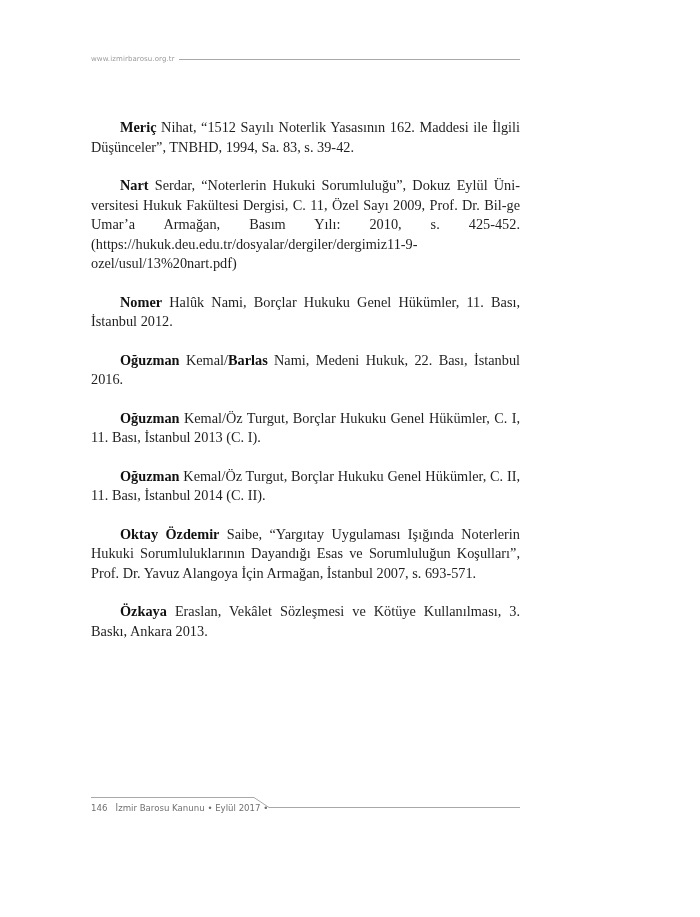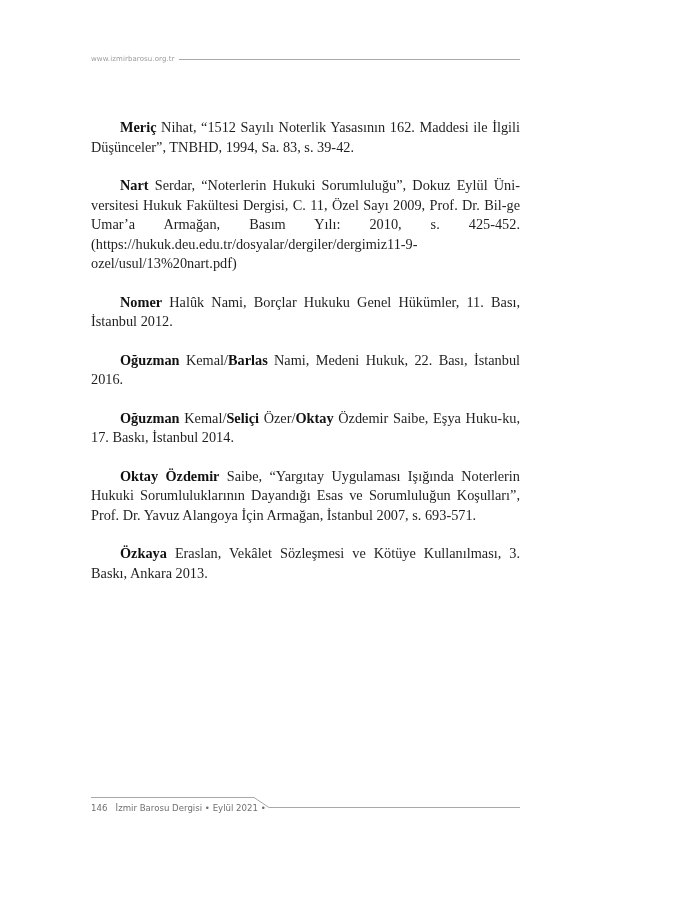--- a/index.html
+++ b/index.html
@@ -26,37 +26,38 @@
   <div class="header">
     <span class="header-url">www.izmirbarosu.org.tr</span>
     <div class="header-rule"></div>
   </div>
 
   <div class="content" id="bib">
       <p class="entry"><b>Meriç</b><span> Nihat, “1512 Sayılı Noterlik Yasasının 162. Maddesi ile İlgili Düşünceler”, TNBHD, 1994, Sa. 83, s. 39-42.</span></p>
       <p class="entry"><b>Nart</b><span> Serdar, “Noterlerin Hukuki Sorumluluğu”, Dokuz Eylül Üni-versitesi Hukuk Fakültesi Dergisi, C. 11, Özel Sayı 2009, Prof. Dr. Bil-ge Umar’a Armağan, Basım Yılı: 2010, s. 425-452. (https://hukuk.deu.edu.tr/dosyalar/dergiler/dergimiz11-9-ozel/usul/13%20nart.pdf)</span></p>
       <p class="entry"><b>Nomer</b><span> Halûk Nami, Borçlar Hukuku Genel Hükümler, 11. Bası, İstanbul 2012.</span></p>
       <p class="entry"><b>Oğuzman</b><span> Kemal/</span><b>Barlas</b><span> Nami, Medeni Hukuk, 22. Bası, İstanbul 2016.</span></p>
-      <p class="entry"><b>Oğuzman</b><span> Kemal/</span><b>Seliçi</b><span> Özer/</span><b>Oktay</b><span> Özdemir Saibe, Eşya Huku-ku, 17. Baskı, İstanbul 2014.</span></p>
+      <p class="entry"><b>Oğuzman</b><span> Kemal/Öz Turgut, Borçlar Hukuku Genel Hükümler, C. I, 11. Bası, İstanbul 2013 (C. I).</span></p>
+      <p class="entry"><b>Oğuzman</b><span> Kemal/Öz Turgut, Borçlar Hukuku Genel Hükümler, C. II, 11. Bası, İstanbul 2014 (C. II).</span></p>
       <p class="entry"><b>Oktay Özdemir</b><span> Saibe, “Yargıtay Uygulaması Işığında Noterlerin Hukuki Sorumluluklarının Dayandığı Esas ve Sorumluluğun Koşulları”, Prof. Dr. Yavuz Alangoya İçin Armağan, İstanbul 2007, s. 693-571.</span></p>
       <p class="entry"><b>Özkaya</b><span> Eraslan, Vekâlet Sözleşmesi ve Kötüye Kullanılması, 3. Baskı, Ankara 2013.</span></p>
     </div>
 
   <div class="footer">
     <div class="footer-line">
       <svg width="429" height="12" viewBox="0 0 429 12">
         <polyline points="0,0.5 163,0.5 178,10.5 429,10.5" fill="none" stroke="#a8a8a8" stroke-width="1"></polyline>
       </svg>
     </div>
     <div class="footer-text">
       <span>146</span>
       <span>&nbsp;</span>
-      <span>İzmir Barosu Dergisi</span>
+      <span>İzmir Barosu Kanunu</span>
       <span> </span>
       <span>•</span>
       <span> </span>
-      <span>Eylül 2021</span>
+      <span>Eylül 2017</span>
       <span> </span>
       <span>•</span>
     </div>
   </div>
 
 </div>
 
 </body></html>

